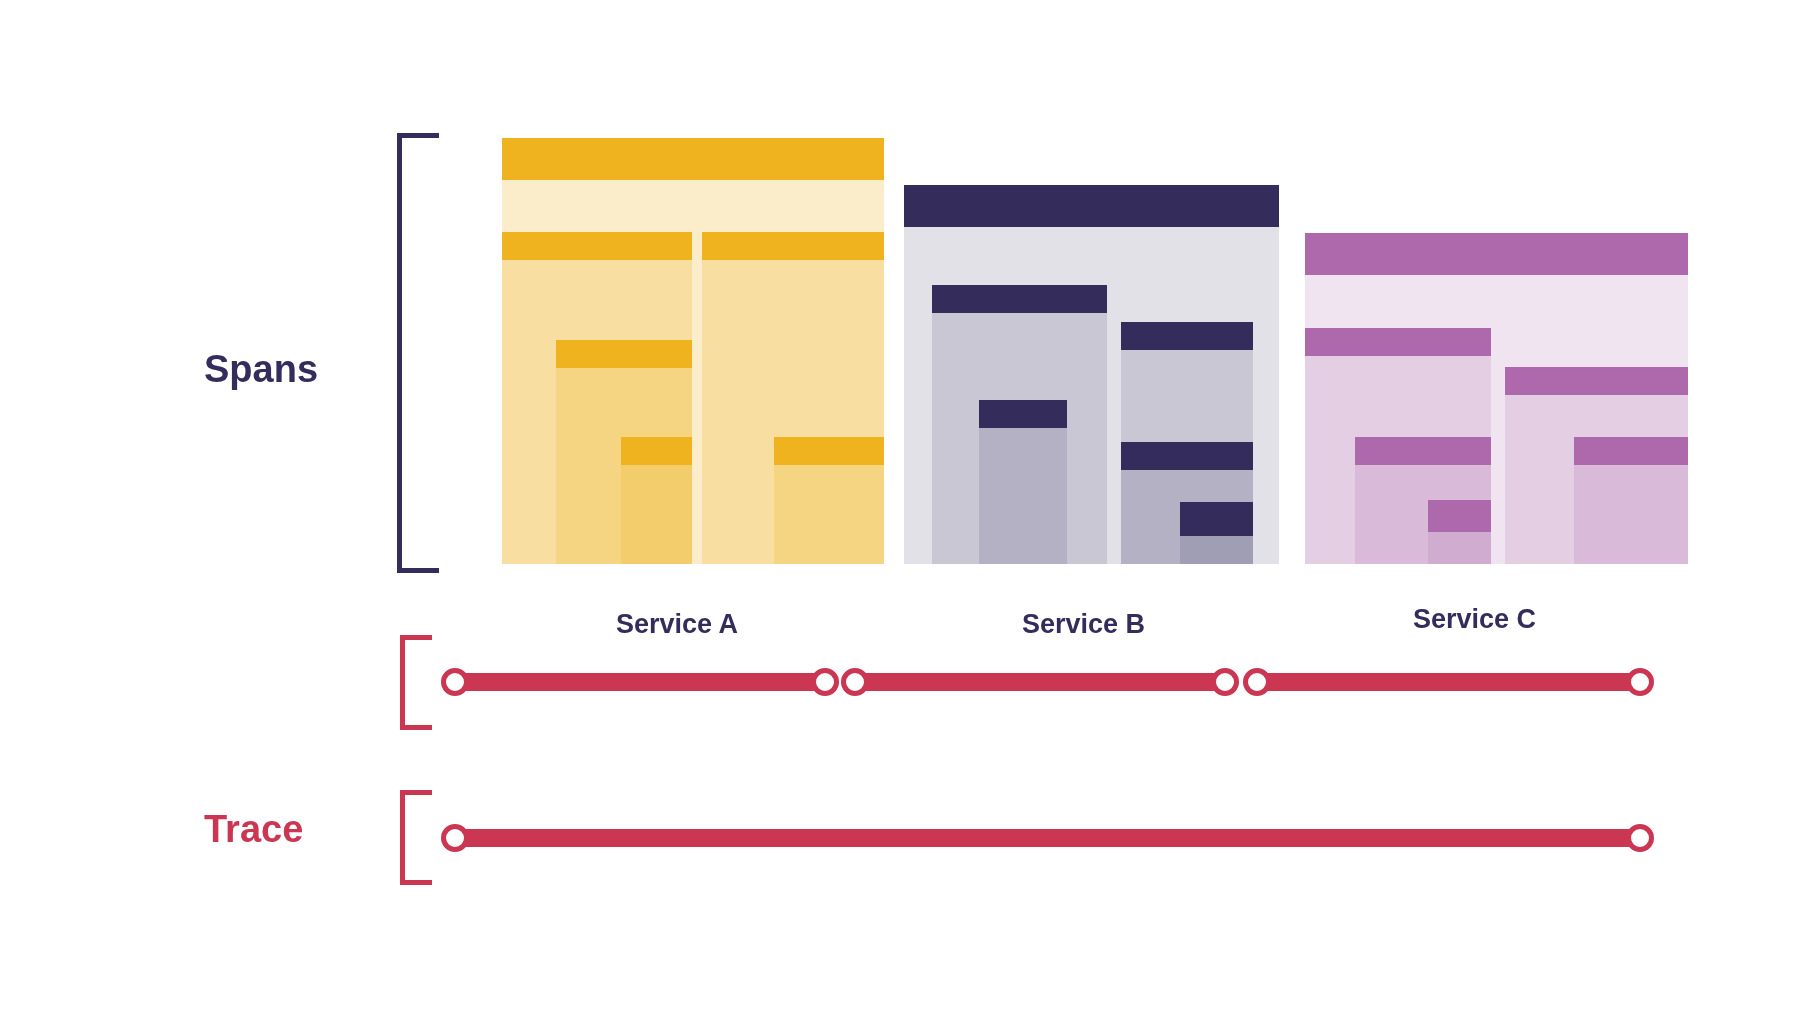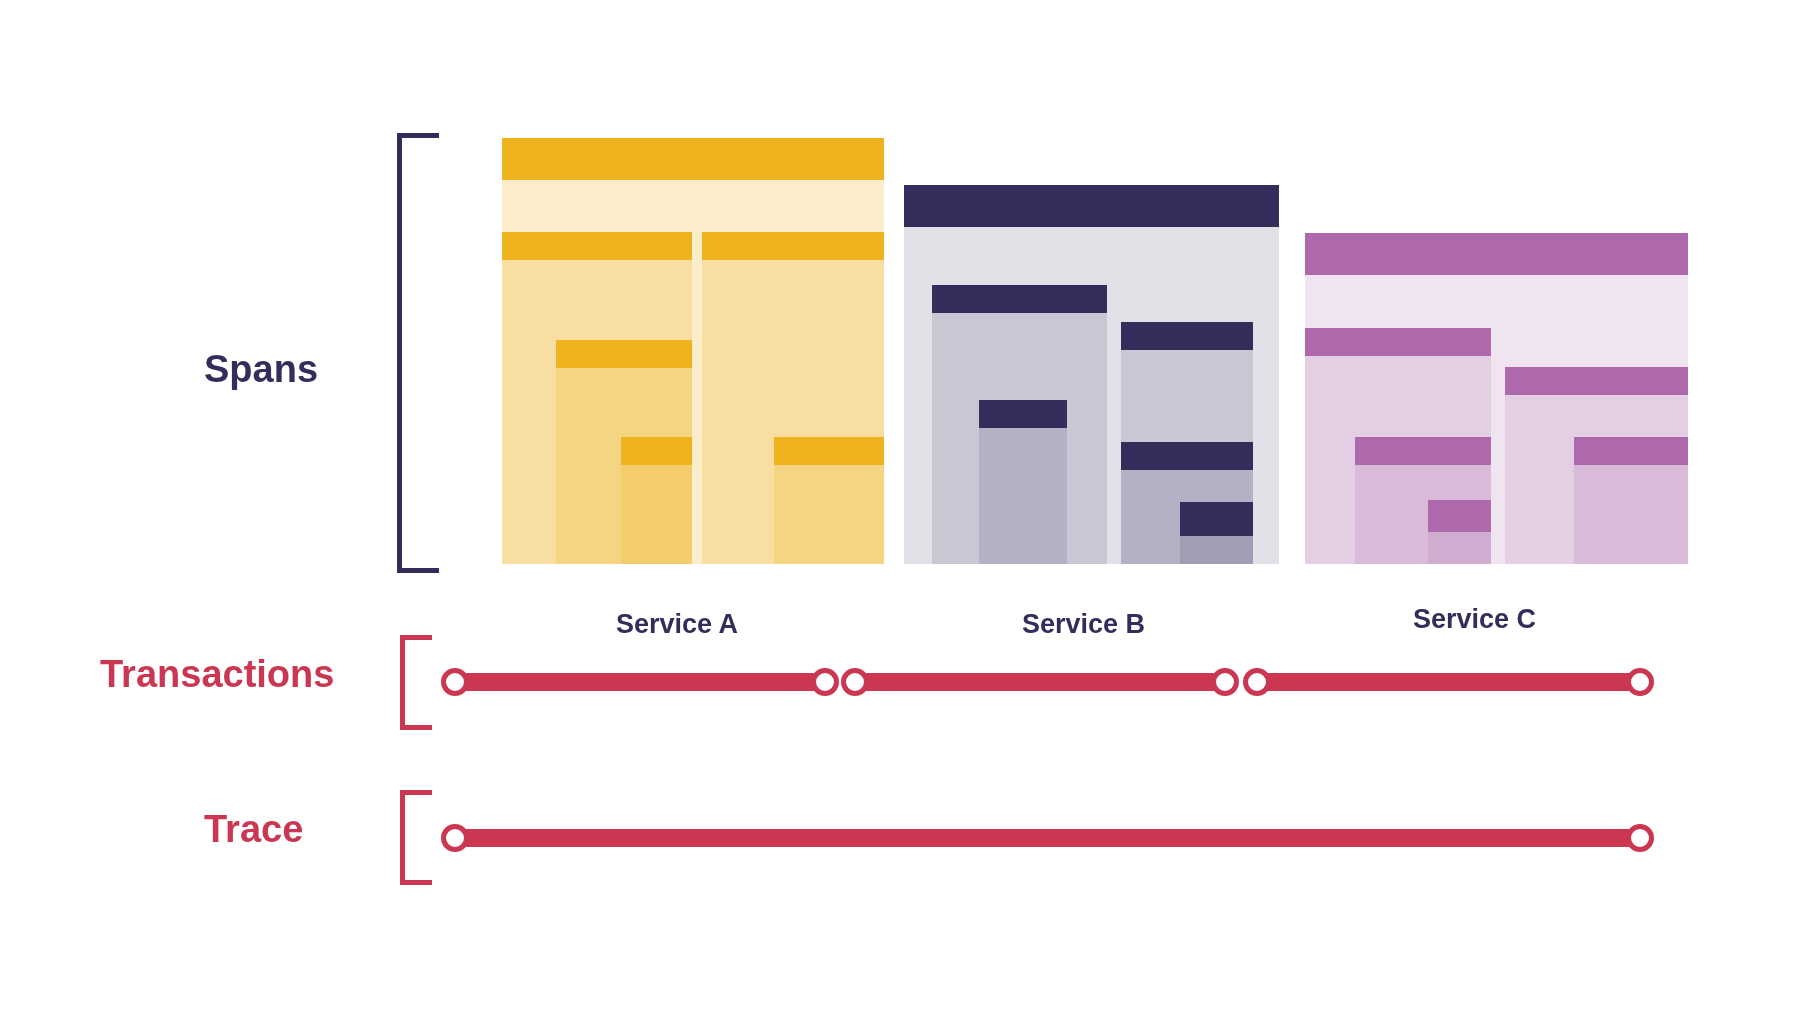--- a/index.html
+++ b/index.html
@@ -144,21 +144,20 @@
     box-sizing: border-box;
   }
 </style>
 </head>
 <body>
 
 <div id="stage">
 
   <div class="row-label navy" id="label-spans">Spans</div>
 
-  <div class="row-label crimson" id="label-transactions">Transactions</div>
 
   <div class="row-label crimson" id="label-trace">Trace</div>
 
   <div class="bracket" id="bracket-spans"></div>
   <div class="bracket" id="bracket-transactions"></div>
   <div class="bracket" id="bracket-trace"></div>
 
   <div id="spans-area">
       <div class="service-group" style="left: 0px; width: 1800px;">
         <div class="span-block" style="left: 459px; top: 138px; width: 382px; height: 426px;">

